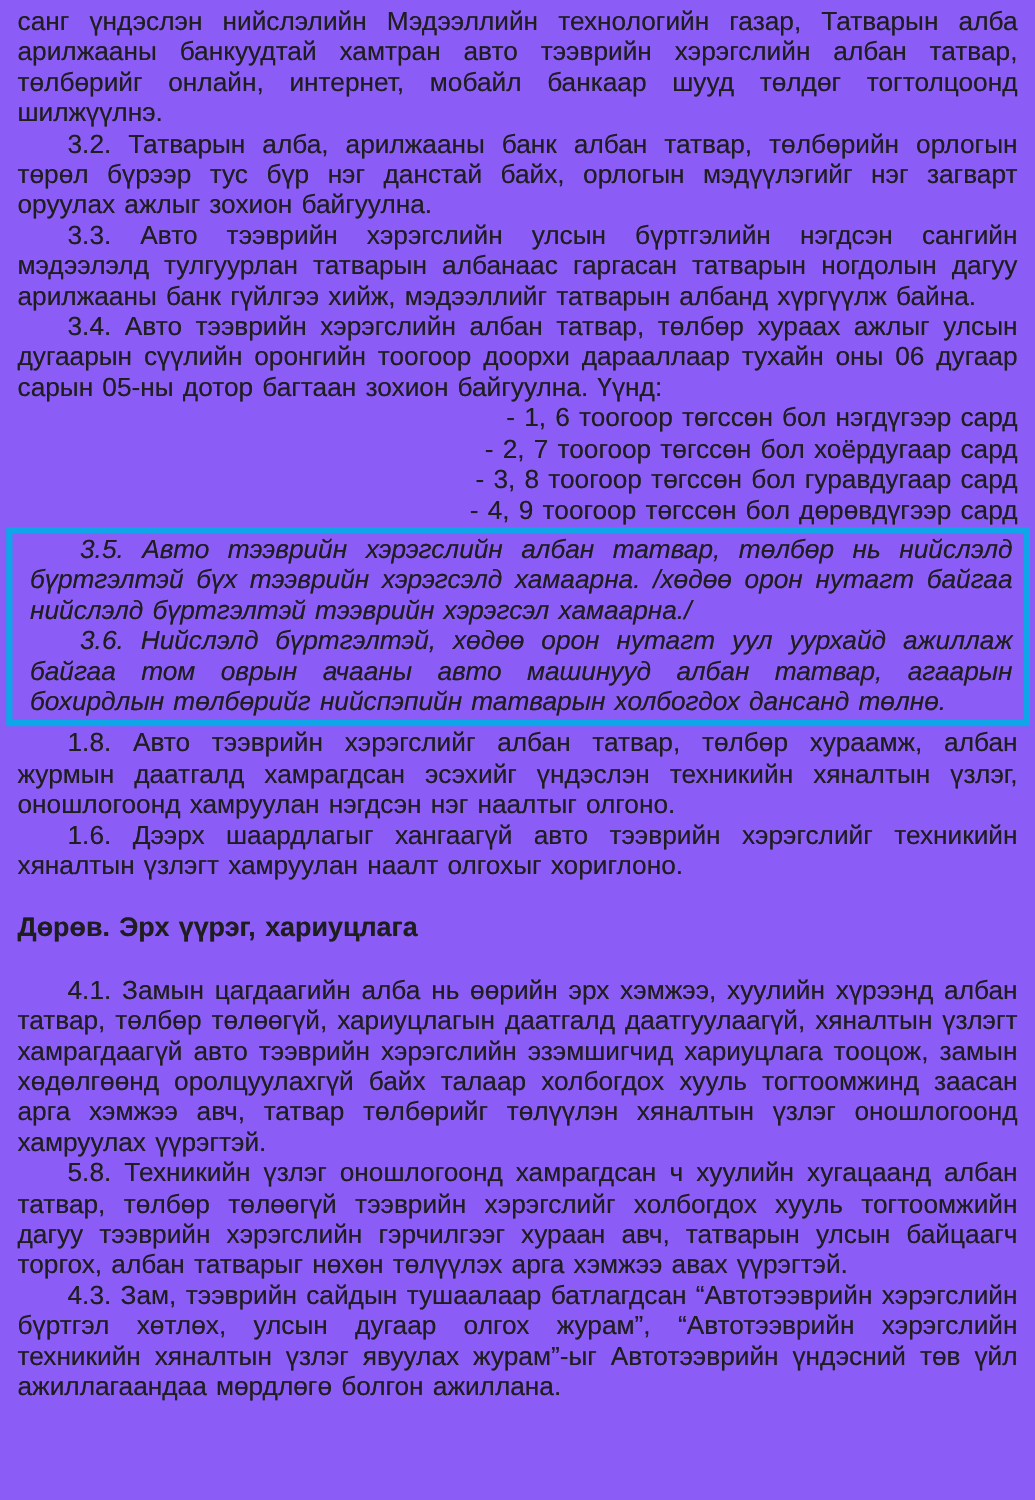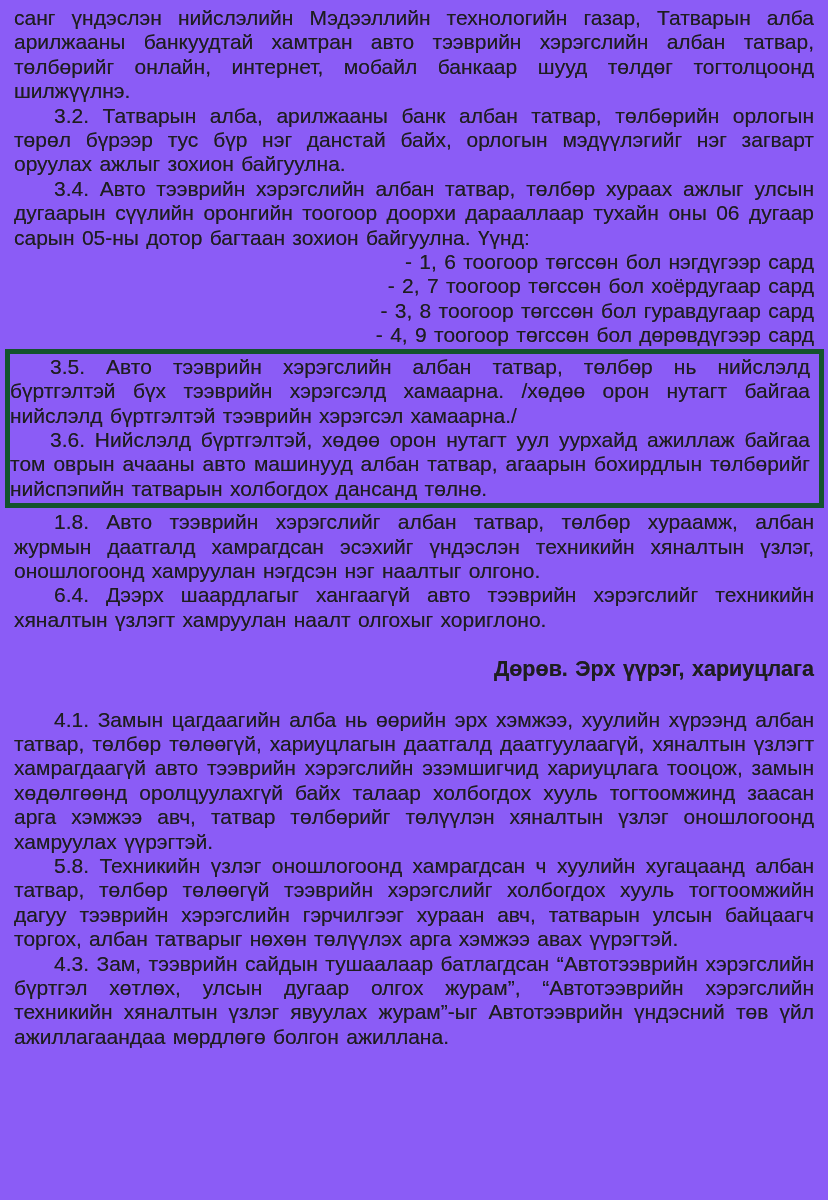--- a/index.html
+++ b/index.html
@@ -33,60 +33,62 @@
   }
   .list {
     margin: 0;
   }
   .list-item {
     padding-left: 49px;
     text-align: right;
     word-spacing: 1.5px;
   }
   .highlight-box {
-    border: 5px solid #14532d;
+    border: 5px solid #0ea5e9;
     margin: 1px -10px 2px -9px;
-    padding: 1px 9px 2px 0;
+    padding: 1px 9px 2px 14px;
+    font-style: italic;
   }
   .section-heading {
     margin: 25px 0 26px 0;
-    text-align: right;
+    text-align: left;
     font-weight: bold;
     font-size: 21.5px;
     text-indent: 0;
   }
 </style>
 </head>
 <body>
 
 <div class="page">
 
   <p class="para no-indent">санг үндэслэн нийслэлийн Мэдээллийн технологийн газар, Татварын алба арилжааны банкуудтай хамтран авто тээврийн хэрэгслийн албан татвар, төлбөрийг онлайн, интернет, мобайл банкаар шууд төлдөг тогтолцоонд шилжүүлнэ.</p>
 
   <p class="para">3.2. Татварын алба, арилжааны банк албан татвар, төлбөрийн орлогын төрөл бүрээр тус бүр нэг данстай байх, орлогын мэдүүлэгийг нэг загварт оруулах ажлыг зохион байгуулна.</p>
 
+  <p class="para">3.3. Авто тээврийн хэрэгслийн улсын бүртгэлийн нэгдсэн сангийн мэдээлэлд тулгуурлан татварын албанаас гаргасан татварын ногдолын дагуу арилжааны банк гүйлгээ хийж, мэдээллийг татварын албанд хүргүүлж байна.</p>
 
   <p class="para">3.4. Авто тээврийн хэрэгслийн албан татвар, төлбөр хураах ажлыг улсын дугаарын сүүлийн оронгийн тоогоор доорхи дарааллаар тухайн оны 06 дугаар сарын 05-ны дотор багтаан зохион байгуулна. Үүнд:</p>
 
   <div class="list">
     <div class="list-item">- 1, 6 тоогоор төгссөн бол нэгдүгээр сард</div>
     <div class="list-item">- 2, 7 тоогоор төгссөн бол хоёрдугаар сард</div>
     <div class="list-item">- 3, 8 тоогоор төгссөн бол гуравдугаар сард</div>
     <div class="list-item">- 4, 9 тоогоор төгссөн бол дөрөвдүгээр сард</div>
   </div>
 
   <div class="highlight-box">
     <p class="para">3.5. Авто тээврийн хэрэгслийн албан татвар, төлбөр нь нийслэлд бүртгэлтэй бүх тээврийн хэрэгсэлд хамаарна. /хөдөө орон нутагт байгаа нийслэлд бүртгэлтэй тээврийн хэрэгсэл хамаарна./</p>
     <p class="para">3.6. Нийслэлд бүртгэлтэй, хөдөө орон нутагт уул уурхайд ажиллаж байгаа том оврын ачааны авто машинууд албан татвар, агаарын бохирдлын төлбөрийг нийспэпийн татварын холбогдох дансанд төлнө.</p>
   </div>
 
 
   <p class="para">1.8. Авто тээврийн хэрэгслийг албан татвар, төлбөр хураамж, албан журмын даатгалд хамрагдсан эсэхийг үндэслэн техникийн хяналтын үзлэг, оношлогоонд хамруулан нэгдсэн нэг наалтыг олгоно.</p>
 
-  <p class="para">6.4. Дээрх шаардлагыг хангаагүй авто тээврийн хэрэгслийг техникийн хяналтын үзлэгт хамруулан наалт олгохыг хориглоно.</p>
+  <p class="para">1.6. Дээрх шаардлагыг хангаагүй авто тээврийн хэрэгслийг техникийн хяналтын үзлэгт хамруулан наалт олгохыг хориглоно.</p>
 
   <p class="para section-heading">Дөрөв. Эрх үүрэг, хариуцлага</p>
 
   <p class="para">4.1. Замын цагдаагийн алба нь өөрийн эрх хэмжээ, хуулийн хүрээнд албан татвар, төлбөр төлөөгүй, хариуцлагын даатгалд даатгуулаагүй, хяналтын үзлэгт хамрагдаагүй авто тээврийн хэрэгслийн эзэмшигчид хариуцлага тооцож, замын хөдөлгөөнд оролцуулахгүй байх талаар холбогдох хууль тогтоомжинд заасан арга хэмжээ авч, татвар төлбөрийг төлүүлэн хяналтын үзлэг оношлогоонд хамруулах үүрэгтэй.</p>
 
   <p class="para">5.8. Техникийн үзлэг оношлогоонд хамрагдсан ч хуулийн хугацаанд албан татвар, төлбөр төлөөгүй тээврийн хэрэгслийг холбогдох хууль тогтоомжийн дагуу тээврийн хэрэгслийн гэрчилгээг хураан авч, татварын улсын байцаагч торгох, албан татварыг нөхөн төлүүлэх арга хэмжээ авах үүрэгтэй.</p>
 
   <p class="para">4.3. Зам, тээврийн сайдын тушаалаар батлагдсан “Автотээврийн хэрэгслийн бүртгэл хөтлөх, улсын дугаар олгох журам”, “Автотээврийн хэрэгслийн техникийн хяналтын үзлэг явуулах журам”-ыг Автотээврийн үндэсний төв үйл ажиллагаандаа мөрдлөгө болгон ажиллана.</p>
 
 </div>

